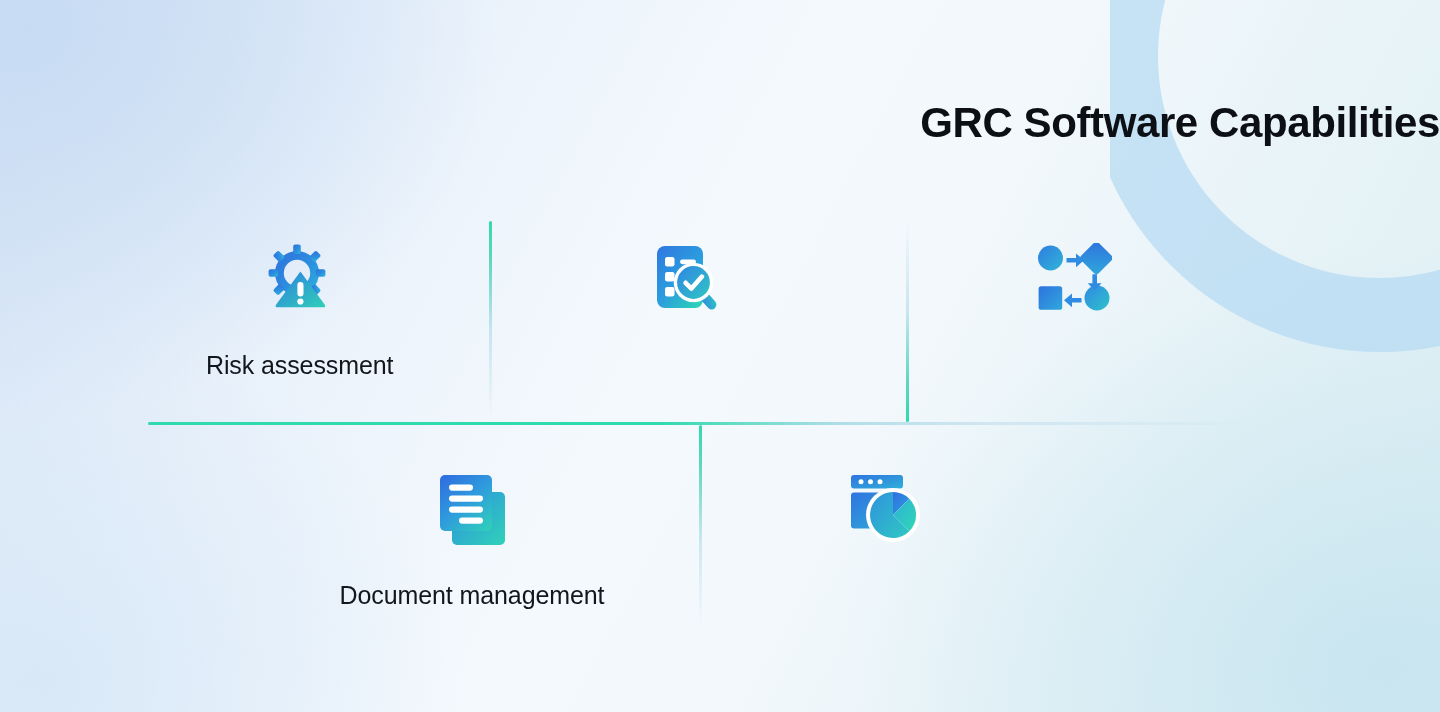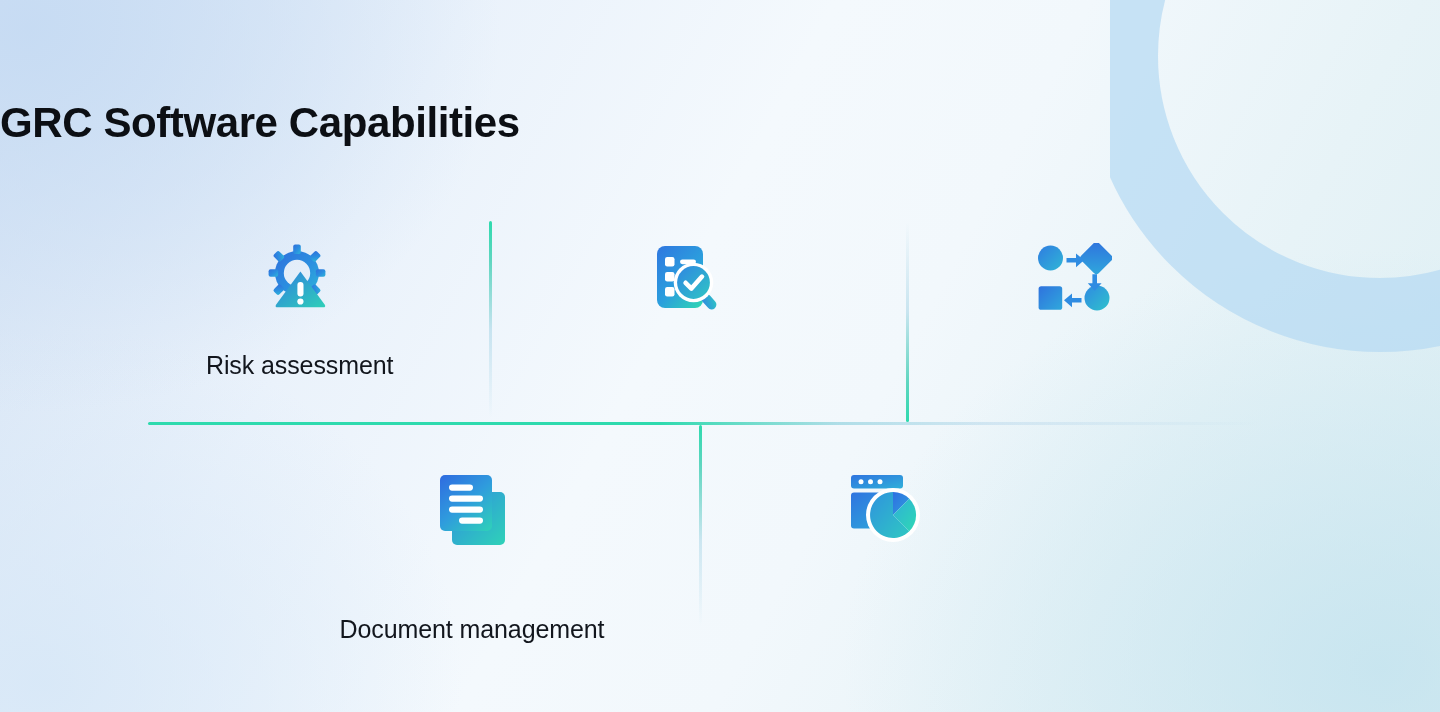--- a/index.html
+++ b/index.html
@@ -45,21 +45,21 @@
     opacity: 0.72;
     box-sizing: border-box;
   }
 
   
   .title {
     position: absolute;
     top: 97px;
     left: 0;
     width: 1440px;
-    text-align: left;
+    text-align: right;
     font-size: 42px;
     line-height: 52px;
     font-weight: 700;
     letter-spacing: -0.4px;
     color: #0c0f14;
   }
 
   
   .row {
     position: absolute;
@@ -90,21 +90,21 @@
     white-space: nowrap;
     letter-spacing: -0.1px;
   }
 
   .row-top .cell { width: 418px; padding-top: 14px; }
   .row-top .cell-label { margin-top: 25px; }
   .row-top .c0 { margin-left: 106px; }
 
   .row-bottom .cell { width: 414px; padding-top: 12px; }
   .row-bottom .cell-label { margin-top: 25px; }
-  .row-bottom .c0 { margin-left: 265px; gap: 34px; }
+  .row-bottom .c0 { margin-left: 265px; }
 
   
   .divider-h {
     position: absolute;
     left: 148px;
     top: 422px;
     width: 1112px;
     height: 3px;
     border-radius: 2px;
     background: linear-gradient(to right,

